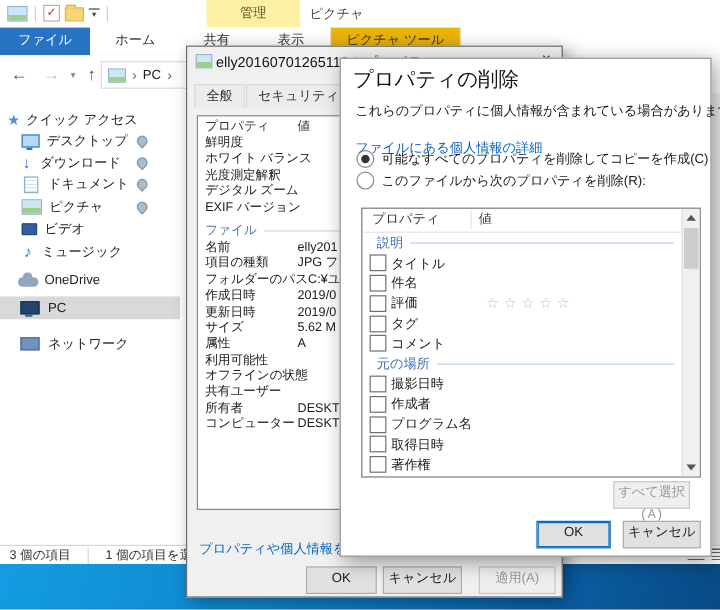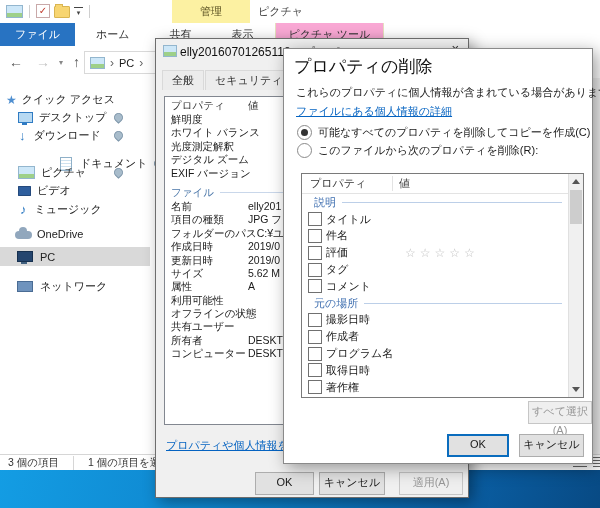--- a/index.html
+++ b/index.html
@@ -18,21 +18,21 @@
   .ic-chk{width:12px;height:12px;border:1px solid #c9a9a9;background:#fff;color:#c0392b;font-size:10px;line-height:11px;text-align:center;font-weight:bold;}
   .ic-folder{width:14px;height:10px;background:#f7d571;border:1px solid #d9b551;border-radius:1px;position:relative;margin-top:2px;}
   .ic-folder::before{content:"";position:absolute;left:0;top:-3px;width:6px;height:2px;background:#f7d571;border:1px solid #d9b551;border-bottom:none;}
   .qat-arrow{width:9px;text-align:center;color:#444;font-size:7px;line-height:7px;border-top:1px solid #444;padding-top:1px;}
   .manage-tab{position:absolute;left:172px;top:0;width:78px;height:23px;background:#fcf1a2;color:#5d5424;text-align:center;line-height:23px;font-size:11px;}
   .win-title{position:absolute;left:258px;top:4px;color:#444;}
 
   .tabrow{position:absolute;left:0;top:23px;width:100%;height:23px;background:#fff;border-bottom:1px solid #dcdcdc;display:flex;align-items:stretch;}
   .tab{line-height:22px;padding:0 13px;color:#333;}
   .tab-file{background:#2873c2;color:#fff;padding:0 15px;}
-  .tab-contextual{border-left:1px solid #e6e0bf;border-right:1px solid #e6e0bf;background:#f9a8d4;}
+  .tab-contextual{border-left:1px solid #e6e0bf;border-right:1px solid #e6e0bf;background:#eab308;}
 
   .navbar{position:absolute;left:0;top:46px;width:100%;height:32px;background:#fff;display:flex;align-items:center;}
   .nav-ic{color:#555;font-size:14px;line-height:1;}
   .nav-ic.dis{color:#c3c3c3;}
   .nav-chev{color:#888;font-size:8px;}
   .addr{position:absolute;left:84px;top:5px;width:374px;height:21px;border:1px solid #d9d9d9;background:#fff;display:flex;align-items:center;gap:5px;padding:0 5px;}
   .crumb-sep{color:#666;font-size:12px;}
   .addr .ic-pic{width:13px;height:10px;}
 
   .sidebar{position:absolute;left:0;top:78px;width:150px;height:377px;background:#fff;}
@@ -56,21 +56,21 @@
   .filescroll{position:absolute;right:0;top:78px;width:11px;height:377px;background:#f1f1f1;}
   .statusbar{position:absolute;left:0;bottom:0;width:100%;height:15px;background:#fff;border-top:1px solid #d6d6d6;display:flex;align-items:center;font-size:10.5px;color:#333;}
   .sb-text1{padding-left:8px;}
   .sb-text2{margin-left:14px;border-left:1px solid #d6d6d6;padding-left:14px;}
   .view-btns{position:absolute;right:-7px;bottom:2px;display:flex;gap:6px;}
   .view-ic{width:14px;height:11px;background:repeating-linear-gradient(180deg,#666 0 1px,transparent 1px 3px);}
 
   
   .dlg-btn{position:absolute;height:21px;background:#e1e1e1;border:1px solid #adadad;text-align:center;line-height:19px;color:#1a1a1a;}
   .dlg-btn.disabled{background:#efefef;border-color:#c6c6c6;color:#979797;}
-  .link{color:#0563c1;text-decoration:underline;}
+  .link{color:#0563c1;margin-top:12px;}
 
   
   .propdlg{position:absolute;left:155px;top:38px;width:312px;height:458px;background:#f0f0f0;border:1px solid #6d6d6d;box-shadow:4px 4px 14px rgba(0,0,0,.38);z-index:5;}
   .propdlg .dtitle{position:absolute;left:24px;top:5px;font-size:12px;color:#111;}
   .propdlg .dicon{position:absolute;left:7px;top:6px;width:12px;height:10px;}
   .propdlg .dclose{position:absolute;right:9px;top:2px;font-size:13px;color:#333;}
   .ptabs{position:absolute;left:6px;top:29px;display:flex;align-items:flex-end;height:22px;}
   .ptab{height:19px;line-height:19px;padding:0 9px;background:#ececec;border:1px solid #d9d9d9;border-bottom:none;margin-right:1px;color:#333;}
   .ptab.sel{height:22px;line-height:22px;background:#fff;border-color:#c8c8c8;position:relative;z-index:2;}
   .plist{position:absolute;left:8px;top:57px;width:290px;height:327px;background:#fff;border:1px solid #828790;overflow:hidden;font-size:10.5px;}
@@ -105,21 +105,21 @@
   .rrow{position:relative;height:16.8px;display:flex;align-items:center;padding-left:6px;gap:4px;}
   .cb{width:12px;height:12px;border:1px solid #707070;background:#fff;flex:none;}
   .rstars{position:absolute;left:103px;color:#c3c3c3;font-size:12px;letter-spacing:4px;}
   .rsec{position:relative;height:16.8px;display:flex;align-items:center;color:#3f6fb0;}
   .rsec .slabel{padding-left:12px;white-space:nowrap;}
   .rsec .sline{flex:1;height:0;border-top:1px solid #bccfe8;margin:0 6px;}
   .rscroll{position:absolute;right:0;top:0;width:14px;height:100%;background:#f0f0f0;border-left:1px solid #e0e0e0;}
   .tri-up{position:absolute;left:3px;top:5px;width:0;height:0;border-left:4px solid transparent;border-right:4px solid transparent;border-bottom:5px solid #555;}
   .tri-down{position:absolute;left:3px;bottom:5px;width:0;height:0;border-left:4px solid transparent;border-right:4px solid transparent;border-top:5px solid #555;}
   .sthumb{position:absolute;left:1px;top:16px;width:12px;height:34px;background:#cdcdcd;}
-  .rbtn-selall{left:244px;top:352px;width:62px;}
+  .rbtn-selall{left:227px;top:352px;width:62px;font-family:Liberation Mono, monospace;}
   .rbtn-ok{left:163px;top:385px;width:60px;border:1px solid #0a6cbd;box-shadow:inset 0 0 0 1px #0a6cbd;}
   .rbtn-cancel{left:235px;top:385px;width:63px;}
 </style>
 </head>
 <body>
 
 <div class="stage">
 
   <div class="explorer">
 
@@ -165,21 +165,21 @@
       <div class="side-item" style="top:30px;">
         <span class="ic ic-desktop" style="margin-left:18px;"></span>
         <span class="side-label" style="margin-left:6px;">デスクトップ</span>
         <span class="pin"></span>
       </div>
       <div class="side-item" style="top:48px;">
         <span class="ic ic-download" style="margin-left:19px;">↓</span>
         <span class="side-label" style="margin-left:8px;">ダウンロード</span>
         <span class="pin"></span>
       </div>
-      <div class="side-item" style="top:76px;margin-left:40px;">
+      <div class="side-item" style="top:66px;">
         <span class="ic ic-doc" style="margin-left:20px;"></span>
         <span class="side-label" style="margin-left:8px;">ドキュメント</span>
         <span class="pin"></span>
       </div>
       <div class="side-item" style="top:85px;">
         <span class="ic ic-pic" style="margin-left:18px;"></span>
         <span class="side-label" style="margin-left:6px;">ピクチャ</span>
         <span class="pin"></span>
       </div>
       <div class="side-item" style="top:103px;">

